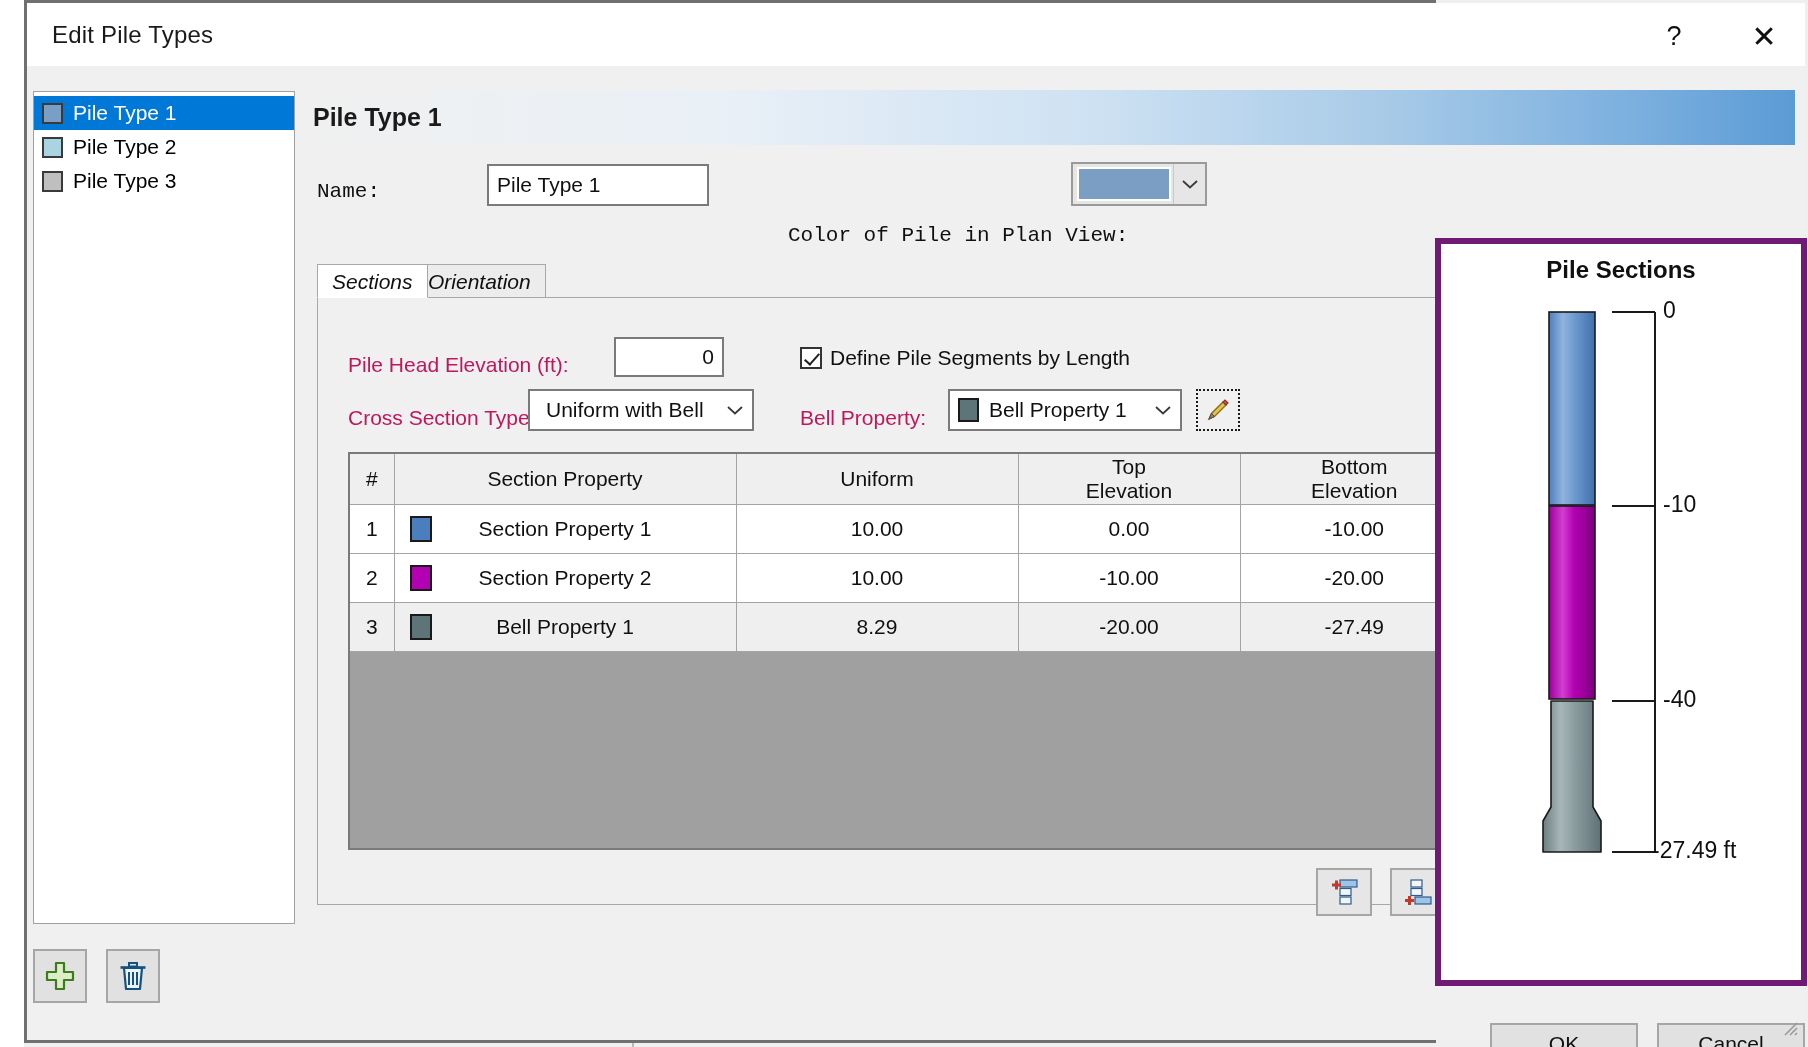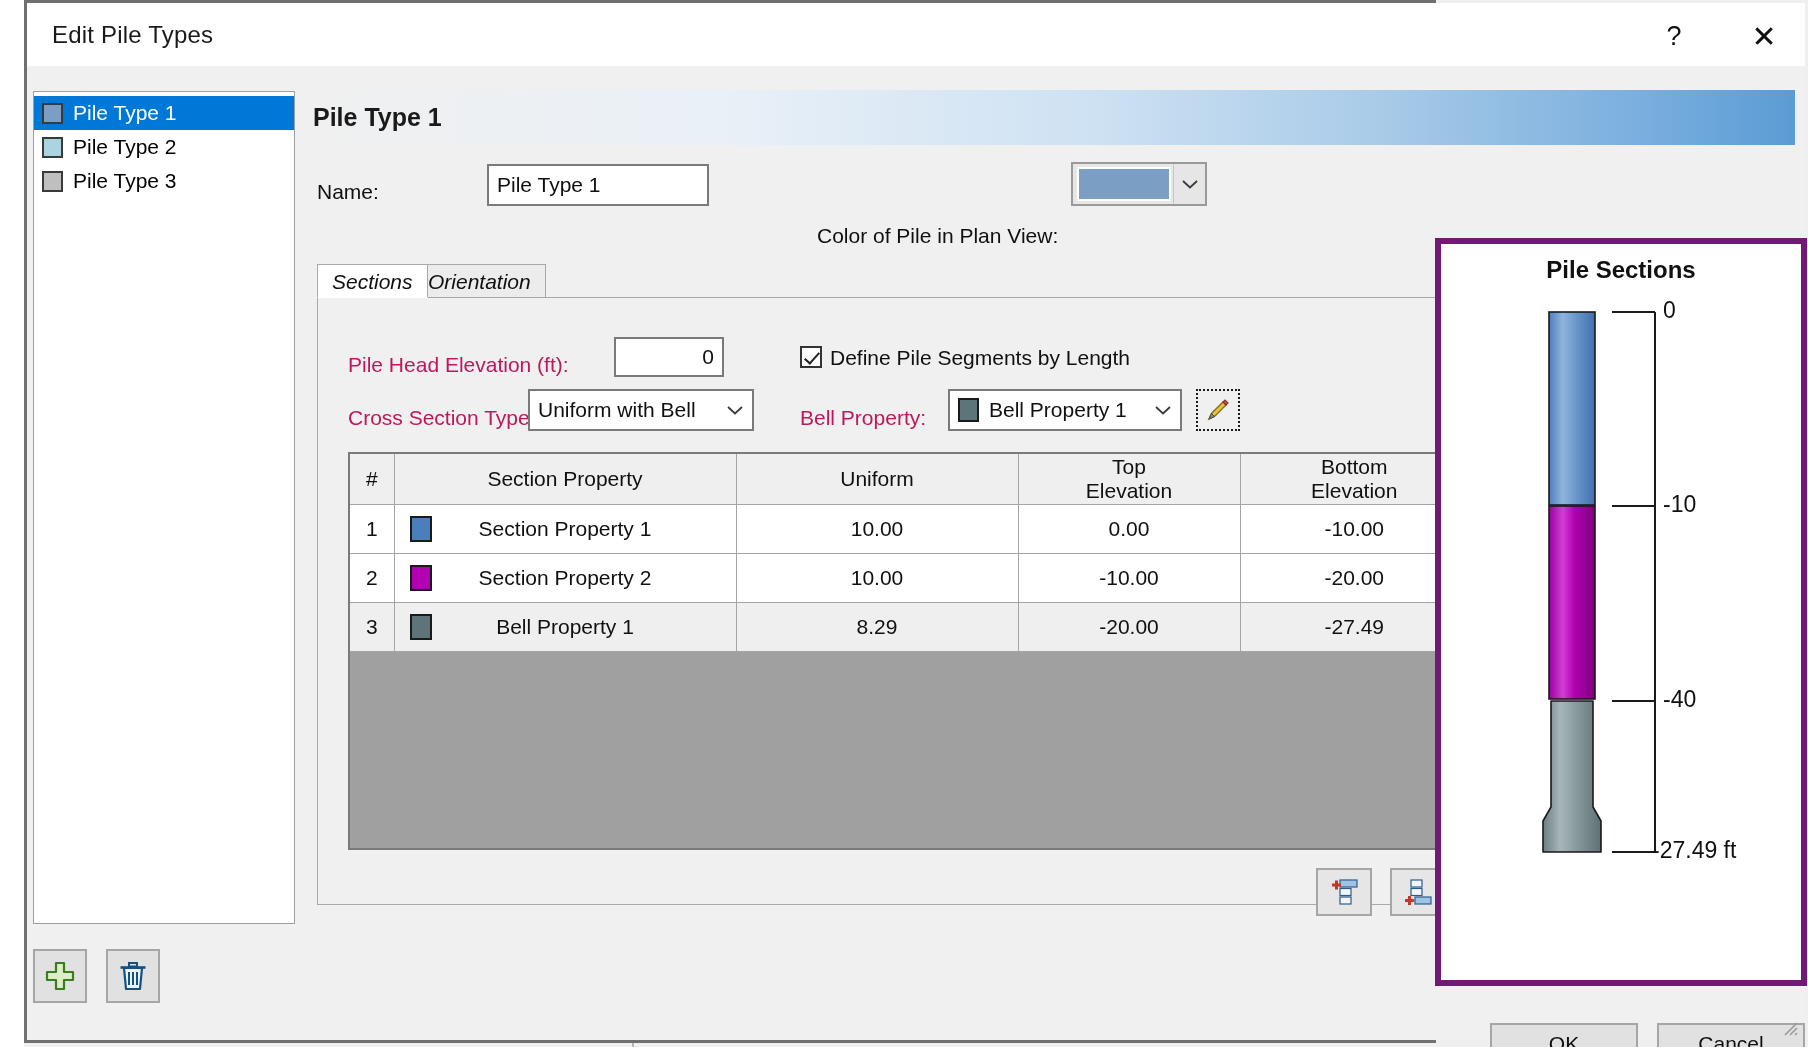--- a/index.html
+++ b/index.html
@@ -92,29 +92,29 @@
   }
   .gradient-header {
     position: absolute; left: 0; top: 14px; width: 1486px; height: 55px;
     background: linear-gradient(to right, #f0f0f0 0%, #e9f0f7 28%, #cfe2f3 52%, #a9cbe8 72%, #79aede 90%, #5b9bd5 100%);
   }
   .gradient-header .ghtitle {
     position: absolute; left: 4px; top: 13px;
     font-size: 25px; font-weight: bold; color: #1a1a1a;
   }
 
-  .field-row { position: absolute; font-size: 21px; color: #101010; }
+  .field-row { position: absolute; font-size: 21px; color: #101010; font-family: Liberation Mono, monospace; }
   .lbl-name { left: 8px; top: 104px; }
   .name-input {
     position: absolute; left: 178px; top: 88px; width: 222px; height: 42px;
     border: 2px solid #7a7a7a; background: #ffffff;
     font-family: "Liberation Sans", sans-serif; font-size: 21px;
     padding: 0 8px; color: #101010;
   }
-  .lbl-color { left: 508px; top: 104px; margin-top: 44px; }
+  .lbl-color { left: 479px; top: 104px; margin-top: 44px; }
   .color-combo {
     position: absolute; left: 762px; top: 86px; width: 136px; height: 44px;
     border: 2px solid #9a9a9a; background: #e6e6e6;
     display: flex; align-items: center;
   }
   .color-combo .swatch {
     width: 94px; height: 34px; margin: 0 2px 0 4px;
     background: #7b9ec4; border: 2px solid #ffffff;
   }
   .color-combo .arrow {
@@ -143,38 +143,38 @@
   .inner-lbl { position: absolute; font-size: 21px; color: #be185d; }
   .l-pilehead { left: 30px; top: 55px; }
   .num-input {
     position: absolute; left: 296px; top: 39px; width: 110px; height: 40px;
     border: 2px solid #7a7a7a; background: #ffffff;
     font-family: "Liberation Sans", sans-serif; font-size: 21px;
     text-align: right; padding-right: 8px; color: #101010;
   }
   .chk-wrap {
     position: absolute; left: 482px; top: 48px;
-    display: flex; font-size: 21px; color: #101010;
+    display: flex; align-items: center; font-size: 21px; color: #101010;
   }
   .chk-box {
     width: 22px; height: 22px; border: 2px solid #333; background: #fff;
     margin-right: 8px; position: relative; flex: 0 0 auto;
   }
   .chk-box:after {
     content: ""; position: absolute; left: 6px; top: 1px;
     width: 6px; height: 13px; border: solid #1f1f1f;
     border-width: 0 2.5px 2.5px 0; transform: rotate(42deg);
   }
   .l-crosssec { left: 30px; top: 108px; }
   .cs-combo {
     position: absolute; left: 210px; top: 91px; width: 226px; height: 42px;
     border: 2px solid #7a7a7a; background: #ffffff;
     display: flex; align-items: center; font-size: 21px; color: #101010;
   }
-  .cs-combo .txt { padding-left: 8px; flex: 1 1 auto; }
+  .cs-combo .txt { padding-left: 16px; flex: 1 1 auto; }
   .cs-combo .arrow { width: 34px; display: flex; align-items: center; justify-content: center; }
   .l-bellprop { left: 482px; top: 108px; }
   .bp-combo {
     position: absolute; left: 630px; top: 91px; width: 234px; height: 42px;
     border: 2px solid #7a7a7a; background: #ffffff;
     display: flex; align-items: center; font-size: 21px; color: #101010;
   }
   .bp-combo .sw {
     width: 21px; height: 24px; margin: 0 10px 0 8px;
     background: #5d7478; border: 2px solid #1a1a1a; flex: 0 0 auto;

